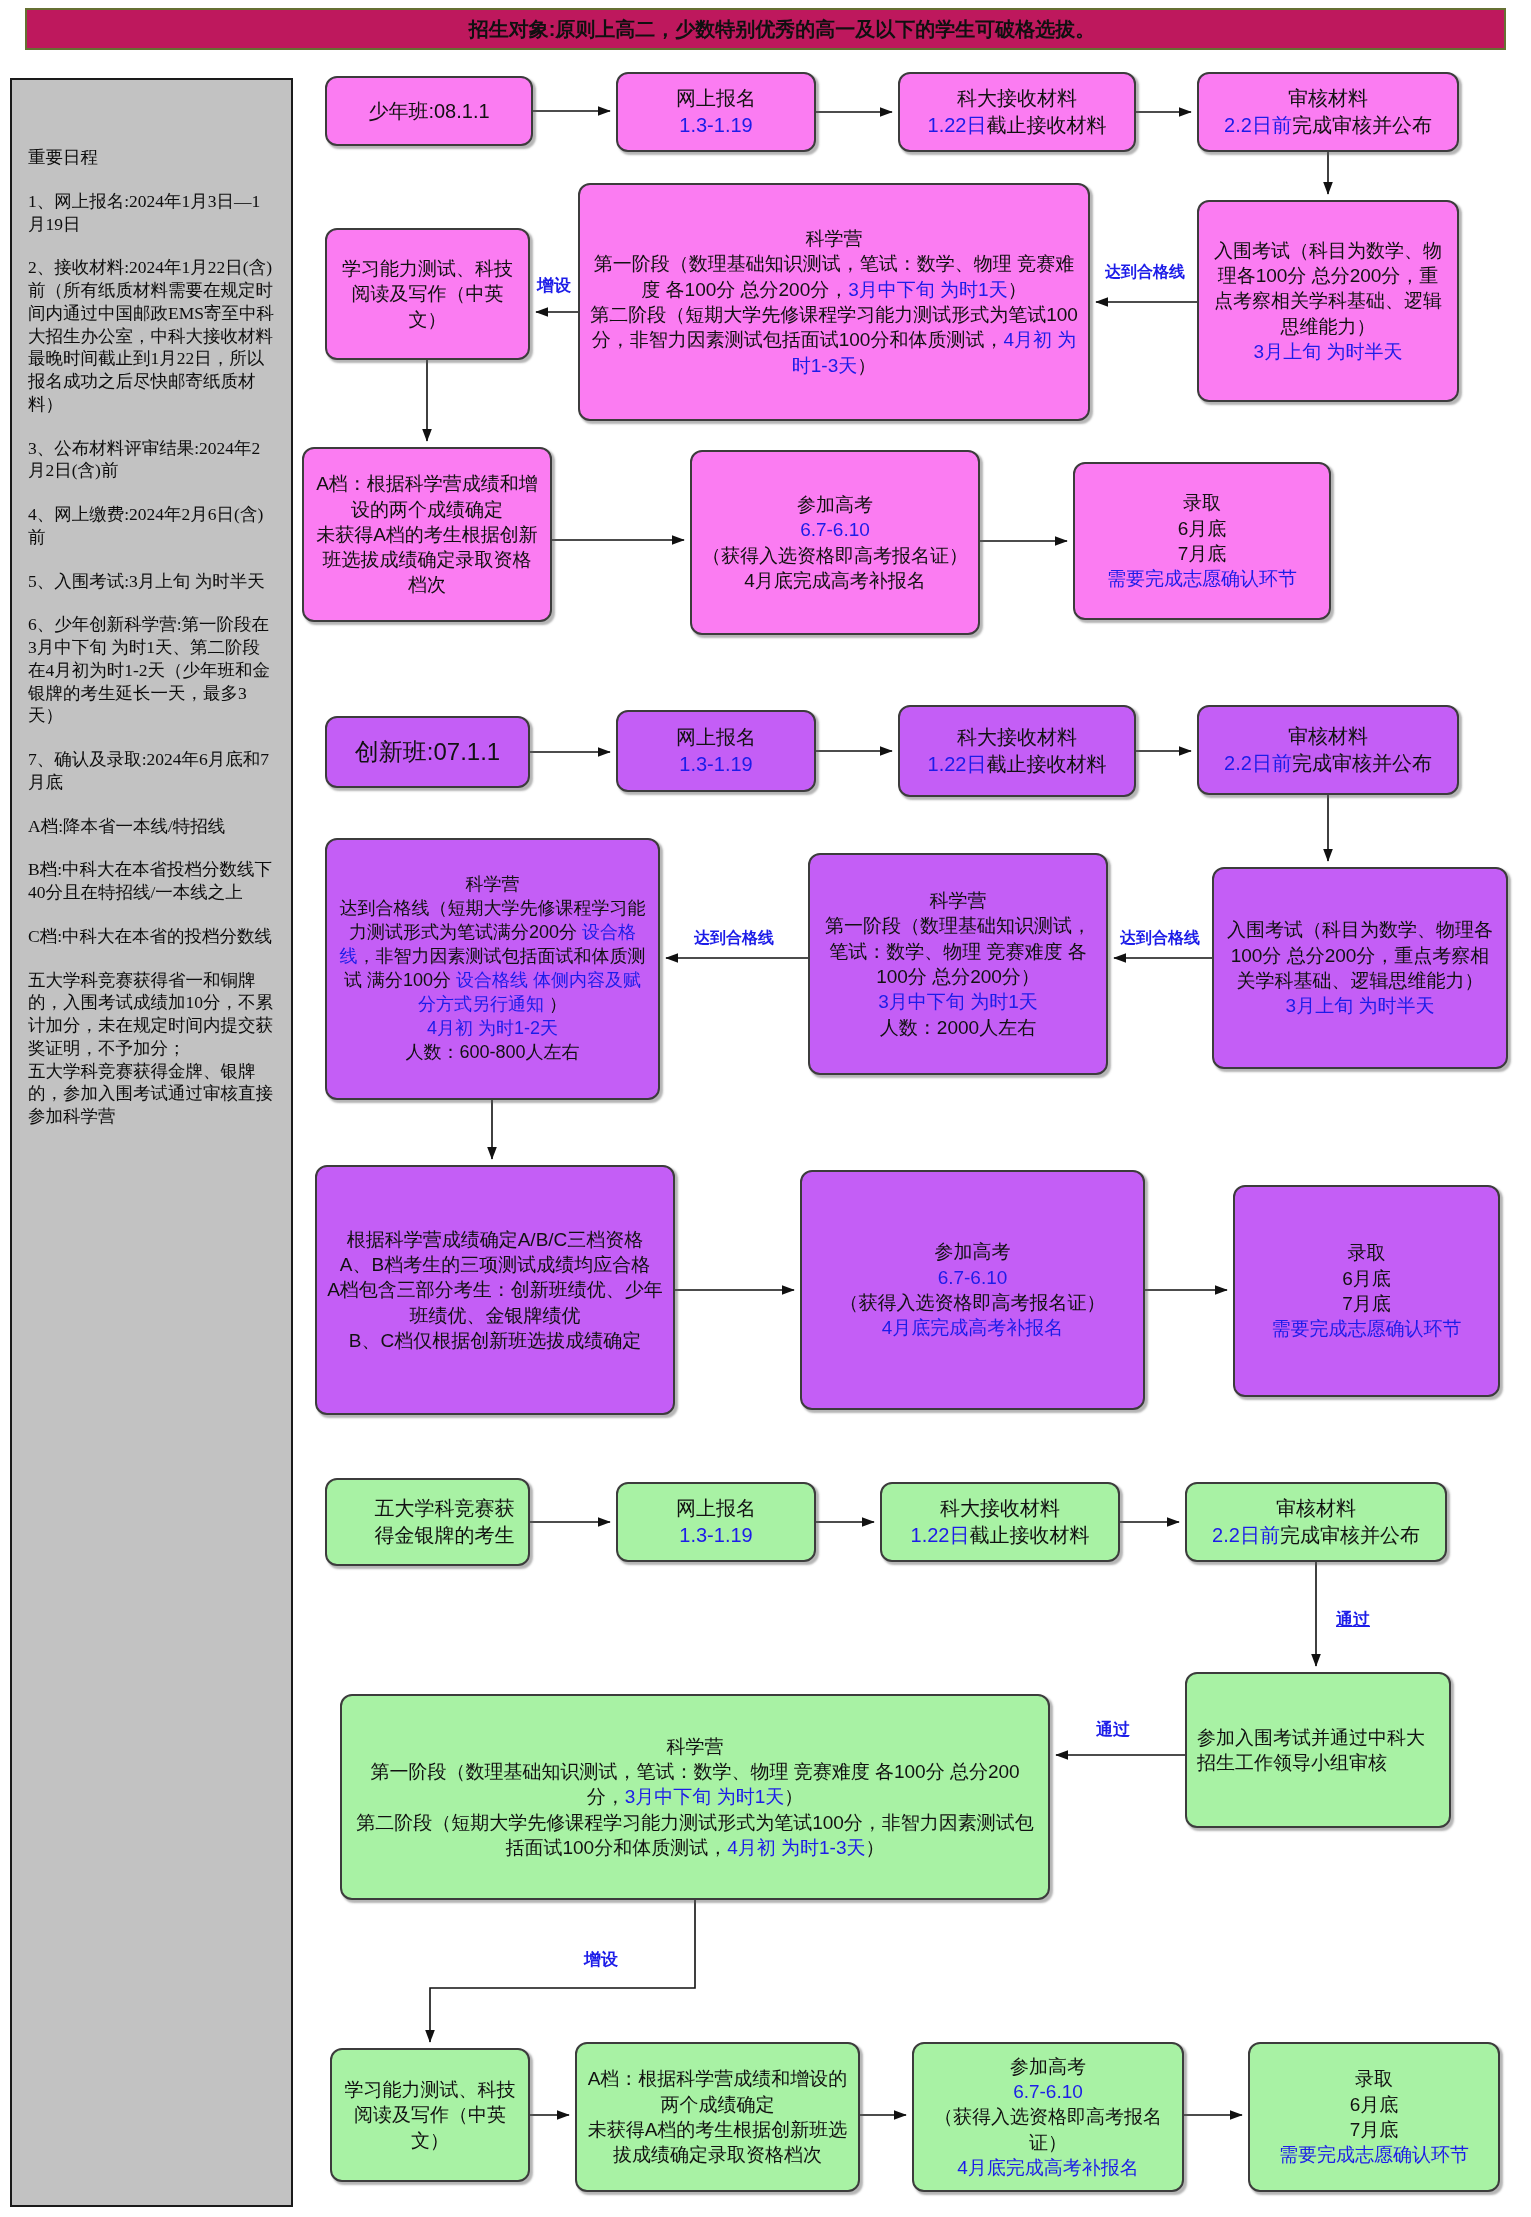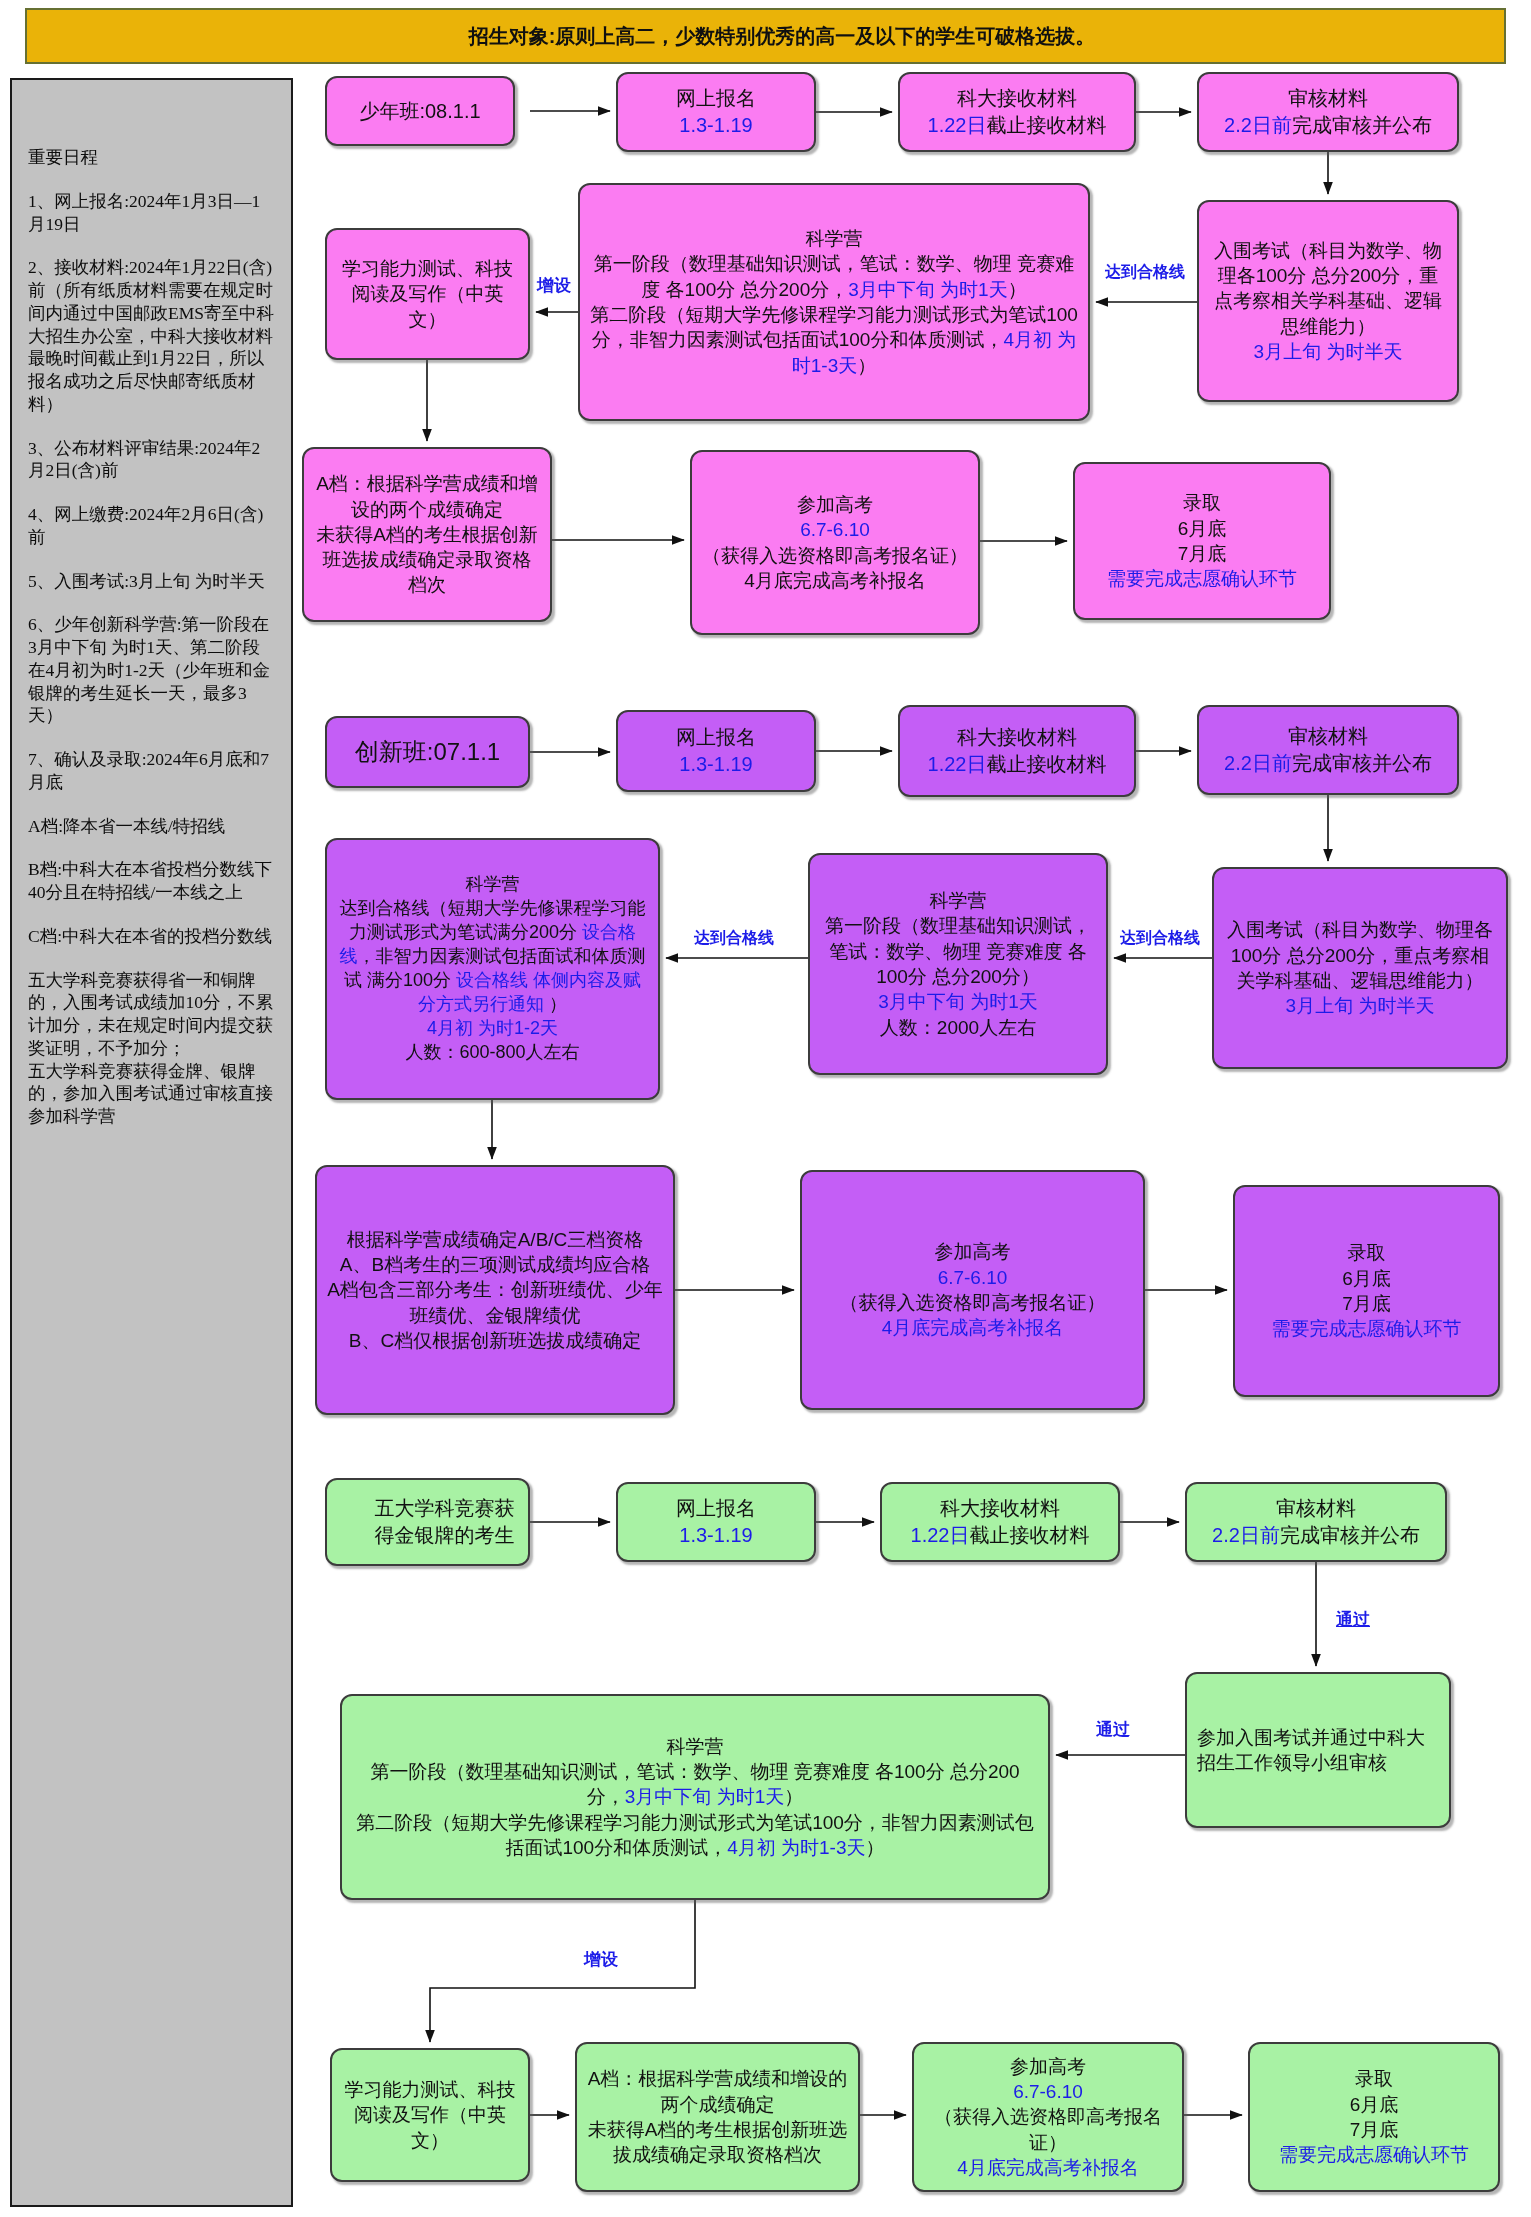--- a/index.html
+++ b/index.html
@@ -1,36 +1,36 @@
 <!DOCTYPE html>
 <html><head>
 <meta charset="utf-8">
 <style>
   html,body{margin:0;padding:0;background:#fff;}
   .canvas{position:relative;width:1531px;height:2217px;background:#fff;overflow:hidden;
           font-family:"Liberation Sans",sans-serif;color:#111;}
-  .banner{position:absolute;left:25px;top:8px;width:1481px;height:56px;background:#eab308;
+  .banner{position:absolute;left:25px;top:8px;width:1481px;height:42px;background:#be185d;
           border:2px solid #667032;box-sizing:border-box;display:flex;align-items:center;
           justify-content:center;font-size:20px;font-weight:bold;color:#101010;z-index:2;padding-left:33px;}
   .sidebar{position:absolute;left:10px;top:78px;width:283px;height:2129px;background:#c2c2c2;
           border:2px solid #1a1a1a;box-sizing:border-box;padding:66px 14px 20px 16px;
           font-family:"Liberation Serif",serif;font-size:17.5px;line-height:1.3;color:#0d0d0d;z-index:2;}
   .sidebar .ln{margin-bottom:21px;}
   .arrows{position:absolute;left:0;top:0;z-index:1;}
   .bx{position:absolute;border:2px solid #3c3c3c;border-radius:12px;box-sizing:border-box;
       display:flex;flex-direction:column;justify-content:center;padding:6px 10px;
       text-align:center;font-size:19px;line-height:1.33;z-index:2;
       box-shadow:2.5px 2.5px 2px rgba(90,90,90,.45);}
   .pink{background:#fb7cf2;}
   .purple{background:#c45ef6;}
   .green{background:#a8f2a4;}
   .blu{color:#1c1ce8;}
   .albl{position:absolute;color:#1c1ce8;font-weight:bold;z-index:3;font-size:17px;}
 
-  #p1{left:325px;top:76px;width:190px;height:70px;font-size:20px;}
+  #p1{left:325px;top:76px;width:208px;height:70px;font-size:20px;}
   #p2{left:616px;top:72px;width:200px;height:80px;font-size:20px;}
   #p3{left:898px;top:72px;width:238px;height:80px;font-size:20px;}
   #p4{left:1197px;top:72px;width:262px;height:80px;font-size:20px;}
   #p5{left:325px;top:228px;width:205px;height:132px;}
   #p6{left:578px;top:183px;width:512px;height:238px;}
   #p7{left:1197px;top:200px;width:262px;height:202px;}
   #p8{left:302px;top:447px;width:250px;height:175px;}
   #p9{left:690px;top:450px;width:290px;height:185px;}
   #p10{left:1073px;top:462px;width:258px;height:158px;}
 

